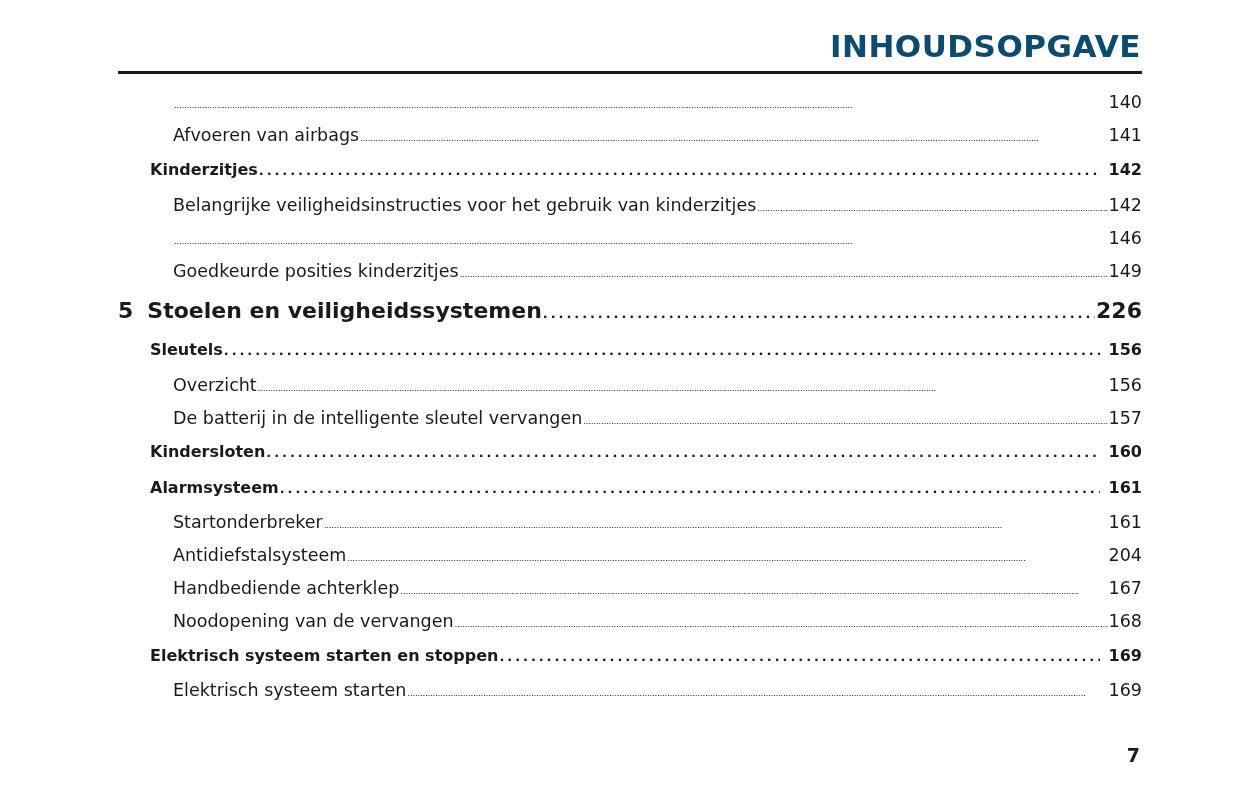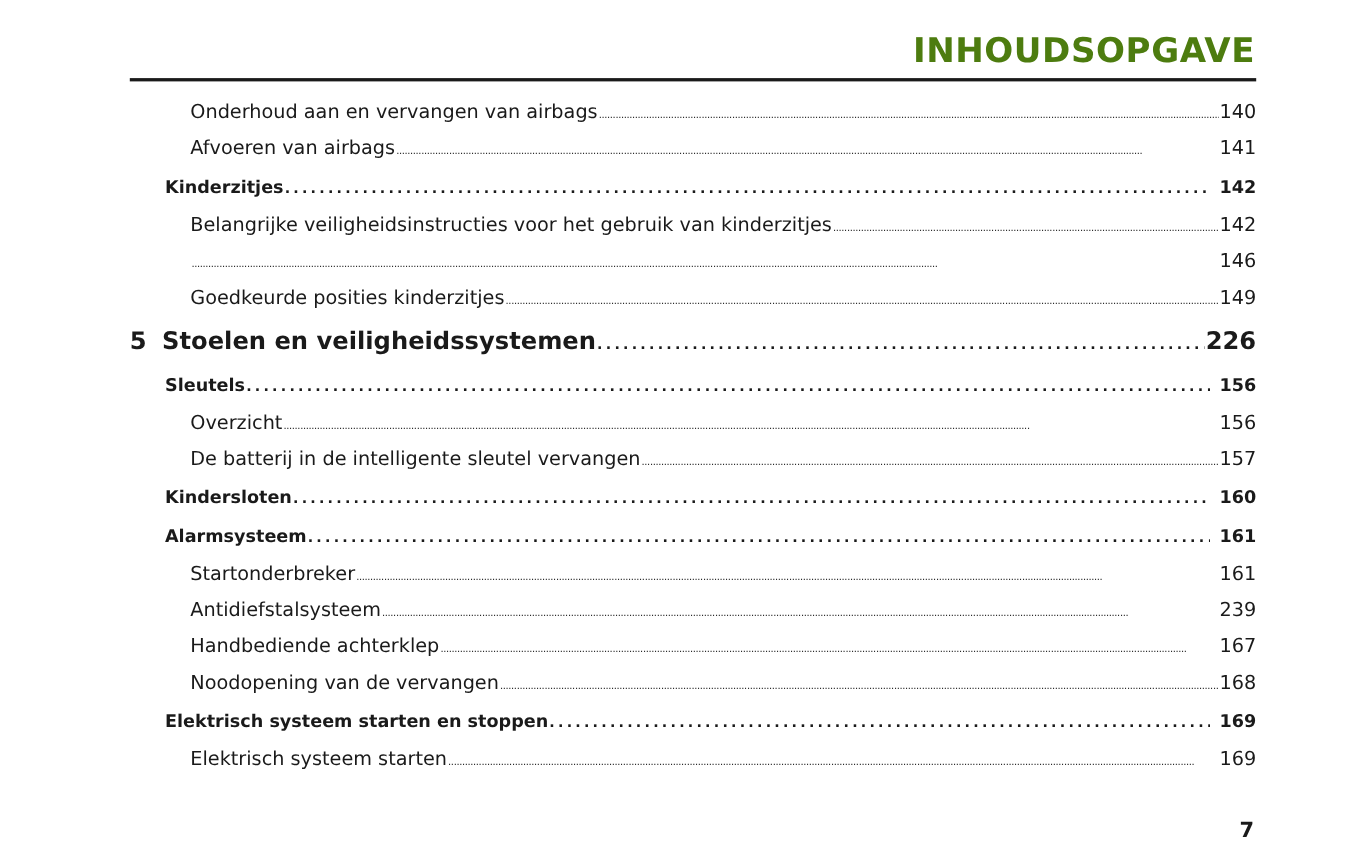--- a/index.html
+++ b/index.html
@@ -1,19 +1,19 @@
 <!DOCTYPE html>
 <html><head>
 <meta charset="utf-8">
 <style>
   html, body { margin: 0; padding: 0; background: #ffffff; }
   body { width: 1244px; height: 787px; position: relative; overflow: hidden;
          font-family: "DejaVu Sans", "Liberation Sans", sans-serif; color: #1a1a1a; }
   .title { position: absolute; right: 103px; top: 28px; font-weight: bold; font-size: 31px;
-           letter-spacing: 0.5px; color: #4d7c0f; }
+           letter-spacing: 0.5px; color: #0c4a6e; }
   .rule { position: absolute; left: 118px; width: 1024px; top: 71px; height: 3px; background: #1a1a1a; }
   .toc { position: absolute; left: 118px; width: 1024px; top: 88px; }
   .row { position: absolute; left: 0; right: 0; display: flex; align-items: baseline; white-space: nowrap; }
   .row .label { flex: 0 0 auto; }
   .row .dots { flex: 1 1 auto; overflow: hidden; margin: 0 1px; }
   .row .dots::before { content: ". . . . . . . . . . . . . . . . . . . . . . . . . . . . . . . . . . . . . . . . . . . . . . . . . . . . . . . . . . . . . . . . . . . . . . . . . . . . . . . . . . . . . . . . . . . . . . . . . . . . . . . . . . . . . . . . . . . . . . . . . . . . . . . . . . . . . . . . . . . . . . . . . . . . . . . . . . . . . . . . . . . . . . . . . . . . . . . . . . . . . . . . . . . . . . . . . . . . . . . . . . . . . . . . . . . . . . . . . . . . . . . . . . . . . . . . . . . . . . . . . . . . . . . . . . . . . . . . . . . . . . . . . . . . ."; }
   .row .page { flex: 0 0 auto; text-align: right; }
   .lvl3 { padding-left: 55px; font-size: 17.5px; }
   .lvl3 .dots { font-size: 9px; letter-spacing: -1.6px; }
   .lvl2 { padding-left: 32px; font-size: 16px; font-weight: bold; }
@@ -26,21 +26,20 @@
 </style>
 </head>
 <body>
 
 <div class="title">INHOUDSOPGAVE</div>
 <div class="rule"></div>
 
 <div class="toc">
 
   <div class="row lvl3" style="top:4px">
-    <span class="label">Onderhoud aan en vervangen van airbags</span>
     <span class="dots"></span>
     <span class="page">140</span>
   </div>
   <div class="row lvl3" style="top:37px">
     <span class="label">Afvoeren van airbags</span>
     <span class="dots"></span>
     <span class="page">141</span>
   </div>
   <div class="row lvl2" style="top:72px">
     <span class="label">Kinderzitjes</span>
@@ -92,21 +91,21 @@
     <span class="page">161</span>
   </div>
   <div class="row lvl3" style="top:424px">
     <span class="label">Startonderbreker</span>
     <span class="dots"></span>
     <span class="page">161</span>
   </div>
   <div class="row lvl3" style="top:457px">
     <span class="label">Antidiefstalsysteem</span>
     <span class="dots"></span>
-    <span class="page">239</span>
+    <span class="page">204</span>
   </div>
   <div class="row lvl3" style="top:490px">
     <span class="label">Handbediende achterklep</span>
     <span class="dots"></span>
     <span class="page">167</span>
   </div>
   <div class="row lvl3" style="top:523px">
     <span class="label">Noodopening van de vervangen</span>
     <span class="dots"></span>
     <span class="page">168</span>

